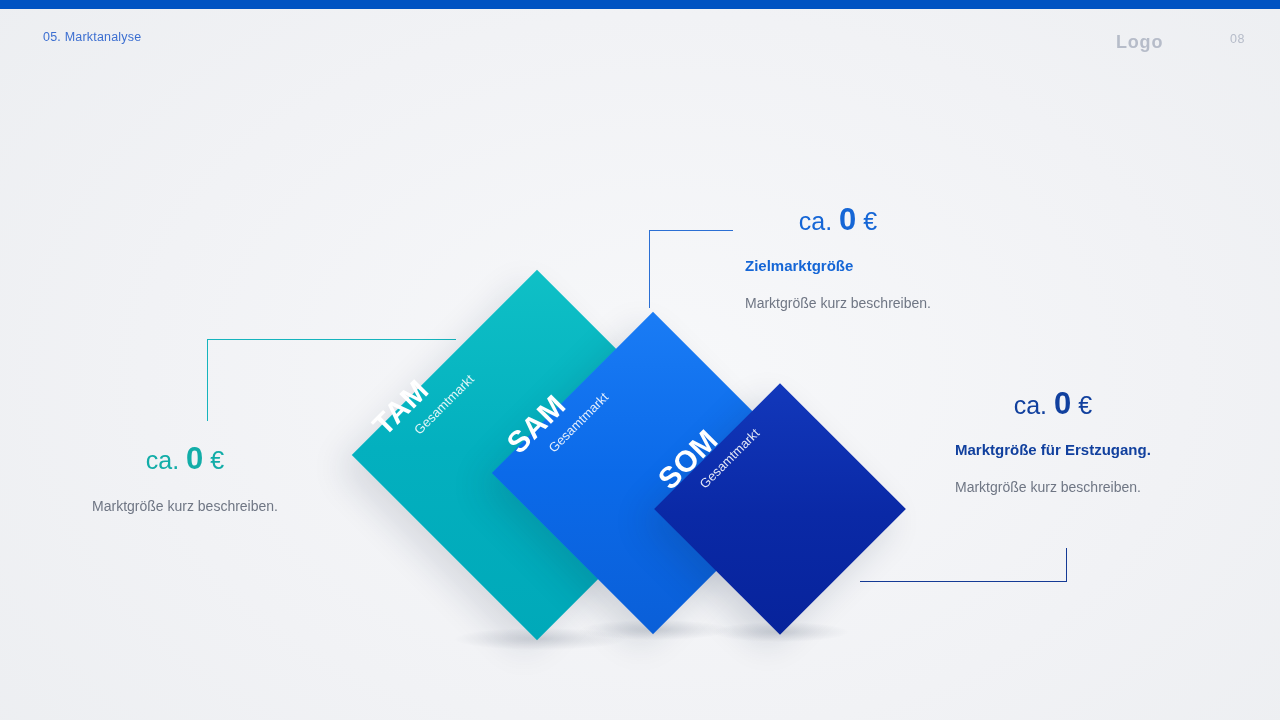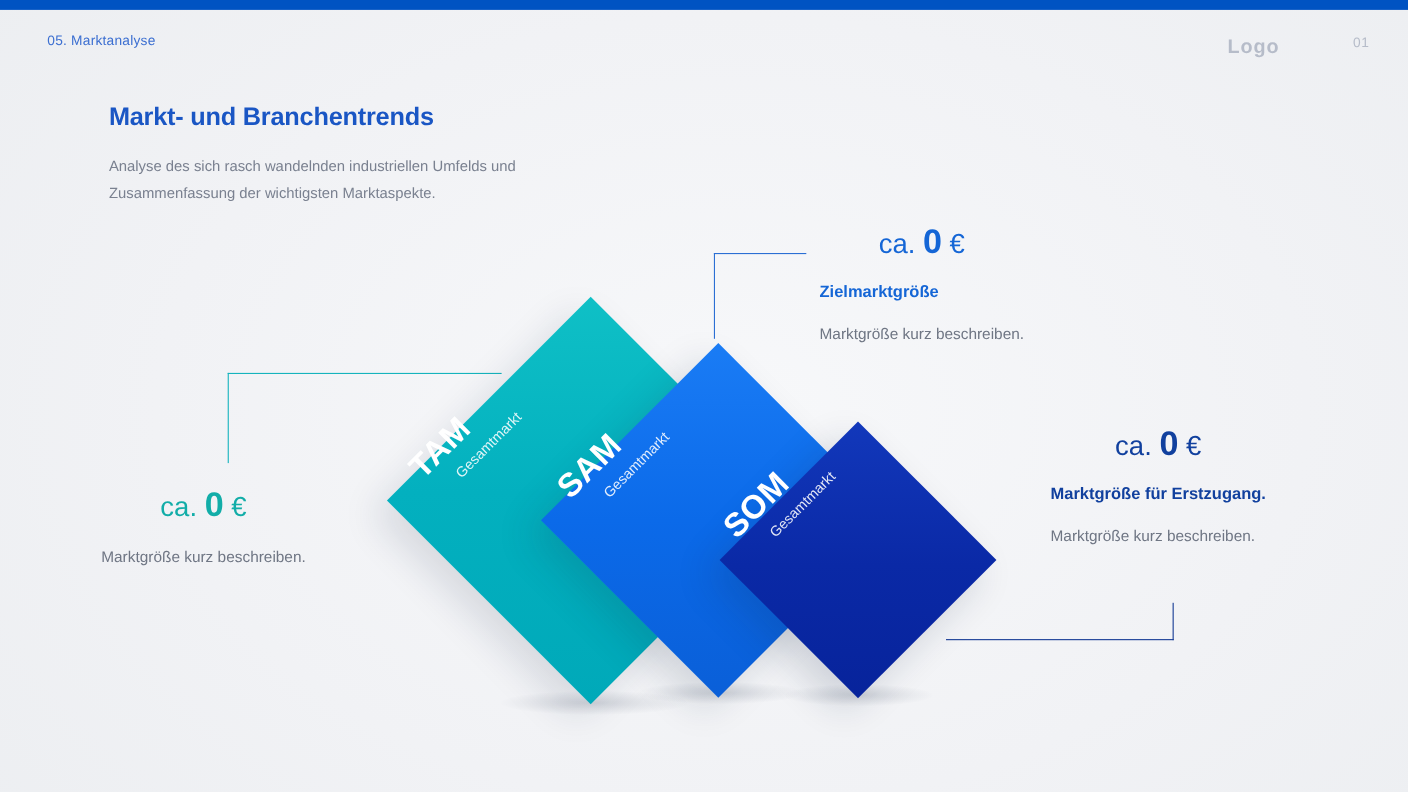--- a/index.html
+++ b/index.html
@@ -227,24 +227,22 @@
 </style>
 </head>
 <body>
 
 <div class="slide">
 
   <div class="topbar"></div>
 
   <div class="hdr-section">05. Marktanalyse</div>
   <div class="hdr-logo">Logo</div>
-  <div class="hdr-page">01</div>
-
-  <div class="title">Markt- und Branchentrends</div>
-  <div class="subtitle">Analyse des sich rasch wandelnden industriellen Umfelds und Zusammenfassung der wichtigsten Marktaspekte.</div>
+  <div class="hdr-page">08</div>
+
 
   <div class="conn h conn-teal" id="conn-teal-h"></div>
   <div class="conn v conn-teal" id="conn-teal-v"></div>
 
   <div class="conn h conn-blue" id="conn-blue-h"></div>
   <div class="conn v conn-blue" id="conn-blue-v"></div>
 
   <div class="conn h conn-navy" id="conn-navy-h"></div>
   <div class="conn v conn-navy" id="conn-navy-v"></div>
 

